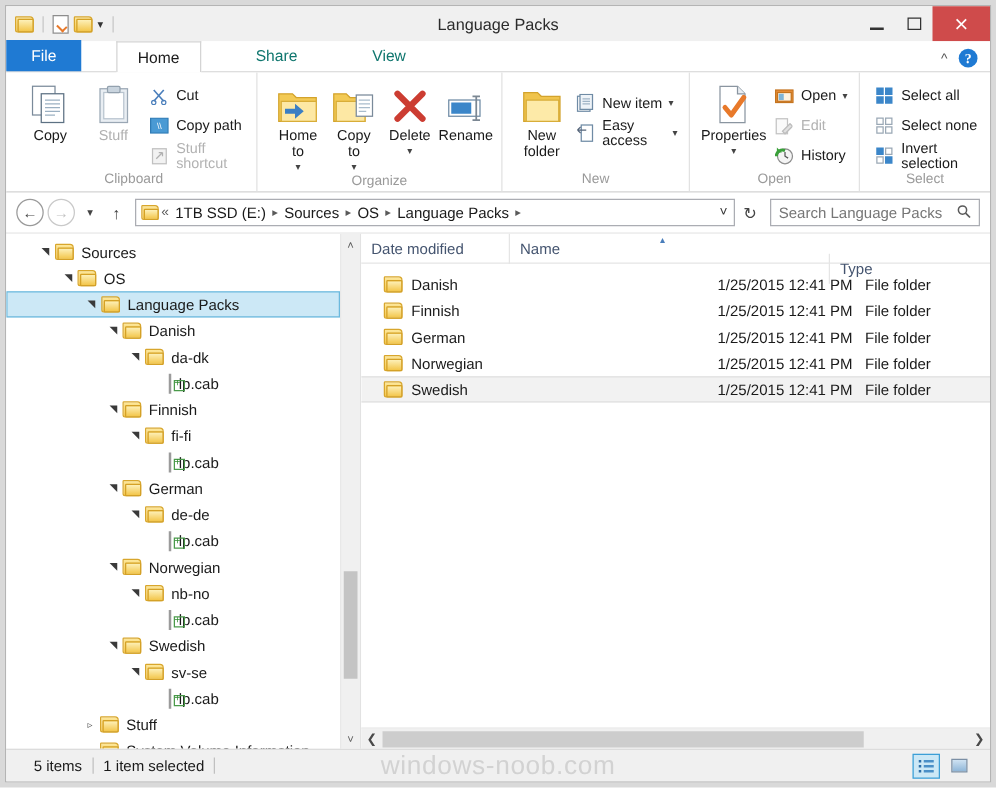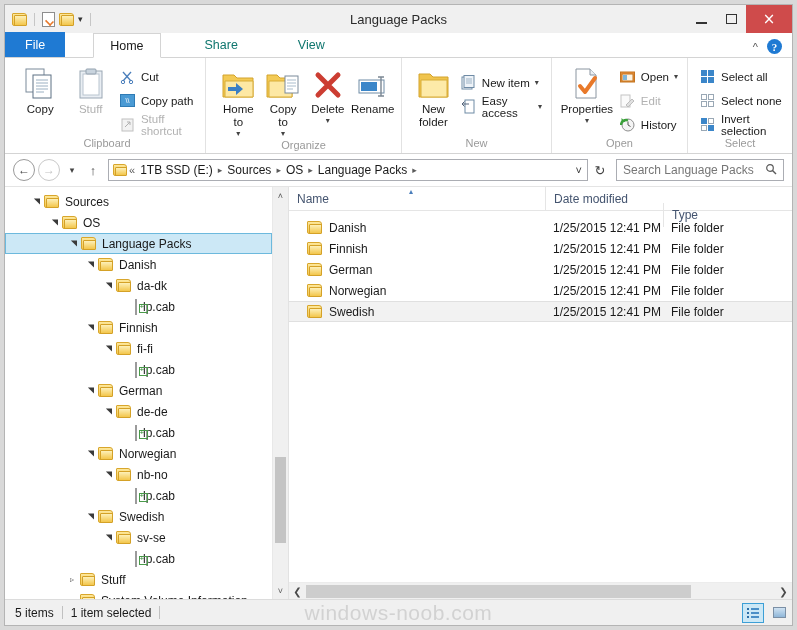--- a/index.html
+++ b/index.html
@@ -141,34 +141,34 @@
   .col + .col { border-left:1px solid #e5e5e5; }
   .col-name { width:256px; flex:0 0 256px; }
   .col-date { width:118px; flex:0 0 118px; }
   .col-type { flex:1;margin-top:32px; }
   .sortmark { position:absolute; top:0px; left:120px; color:#4a7ebb; font-size:8px; }
   .rows { flex:1; overflow:hidden; padding-top:6px; }
   .row { height:21px; display:flex; align-items:center; font-size:12px; color:#1a1a1a; }
   .row.sel { background:#f2f2f2; border-top:1px solid #e0e0e0; border-bottom:1px solid #e0e0e0; }
   .cell-name { width:256px; flex:0 0 256px; display:flex; align-items:center; padding-left:18px; }
   .cell-name .nm { padding-left:7px; }
-  .cell-date { width:118px; flex:0 0 118px; padding-left:8px; }
+  .cell-date { width:118px; flex:0 0 118px; padding-left:8px;margin-left:21px; }
   .cell-type { flex:1; padding-left:8px; }
 
   
   .hscroll { height:17px; flex:0 0 17px; background:#f0f0f0; display:flex;
              align-items:center; position:relative; border-top:1px solid #ececec; }
   .hsb-arrow { width:17px; display:flex; align-items:center; justify-content:center;
                color:#4a4a4a; font-size:10px; }
   .hsb-track { flex:1; height:17px; position:relative; }
   .hsb-thumb { position:absolute; left:0; top:2px; bottom:2px; width:82%; background:#cdcdcd; }
 
   
   .statusbar { height:26px; flex:0 0 26px; background:#f0f0f0; border-top:1px solid #dcdcdc;
-               display:flex; align-items:center; padding:0 2px; position:relative; }
+               display:flex; align-items:center; padding:0 14px; position:relative; }
   .st-text { font-size:12px; color:#1a1a1a; padding:0 8px; }
   .st-sep { width:1px; height:13px; background:#c0c0c0; }
   .watermark { position:absolute; left:0; right:0; text-align:center; font-size:21px;
                color:#d2d2d2; font-family:"Liberation Sans", sans-serif; letter-spacing:0.5px;
                pointer-events:none; }
   .viewbtns { margin-left:auto; display:flex; gap:4px; z-index:2; }
   .vbtn { width:22px; height:20px; display:flex; align-items:center; justify-content:center; }
   .vbtn.active { background:#cce8f6; border:1px solid #3c9fd6; }
   .vb-details { display:flex; gap:2px; align-items:center; }
   .vb-dots { display:flex; flex-direction:column; gap:2px; }
@@ -628,25 +628,25 @@
         </div>
       <div class="vscroll">
         <div class="vsb-arrow">˄</div>
         <div class="vsb-thumb" style="top:270px;height:86px;"></div>
         <div class="vsb-arrow" style="position:absolute;bottom:0;left:0;right:0;">˅</div>
       </div>
     </div>
 
     <div class="listpane">
       <div class="colhead">
+        <div class="col col-date">Date modified</div>
         <div class="col col-name">
           <span>Name</span>
           <span class="sortmark">▴</span>
         </div>
-        <div class="col col-date">Date modified</div>
         <div class="col col-type">Type</div>
       </div>
       <div class="rows" id="rows">
           <div class="row">
             <div class="cell-name">
               <span class="fld" style="width:15px;height:13px;position:relative;display:inline-block;">
                 <span class="fld-back"></span>
                 <span class="fld-front"></span>
               </span>
               <span class="nm">Danish</span>

